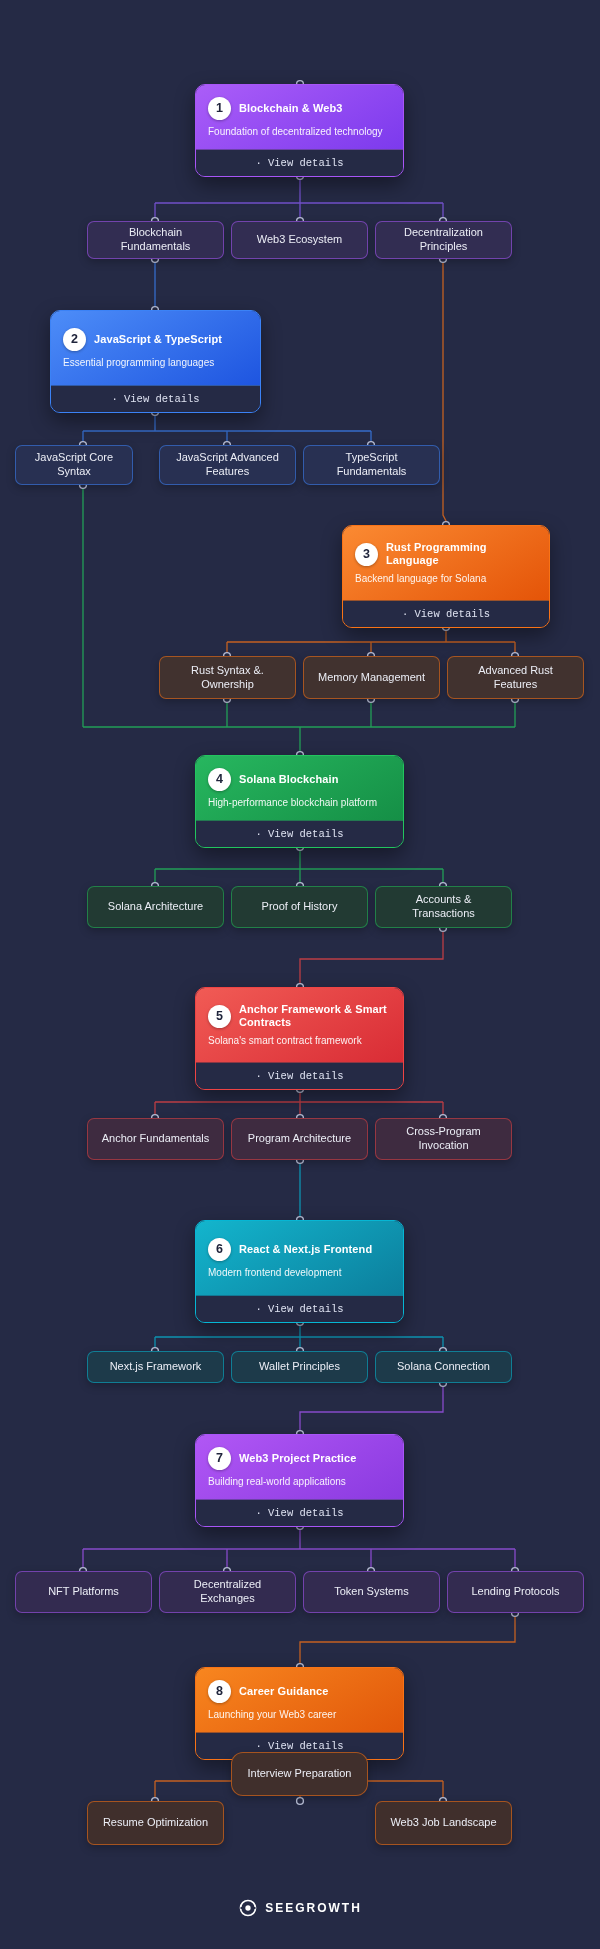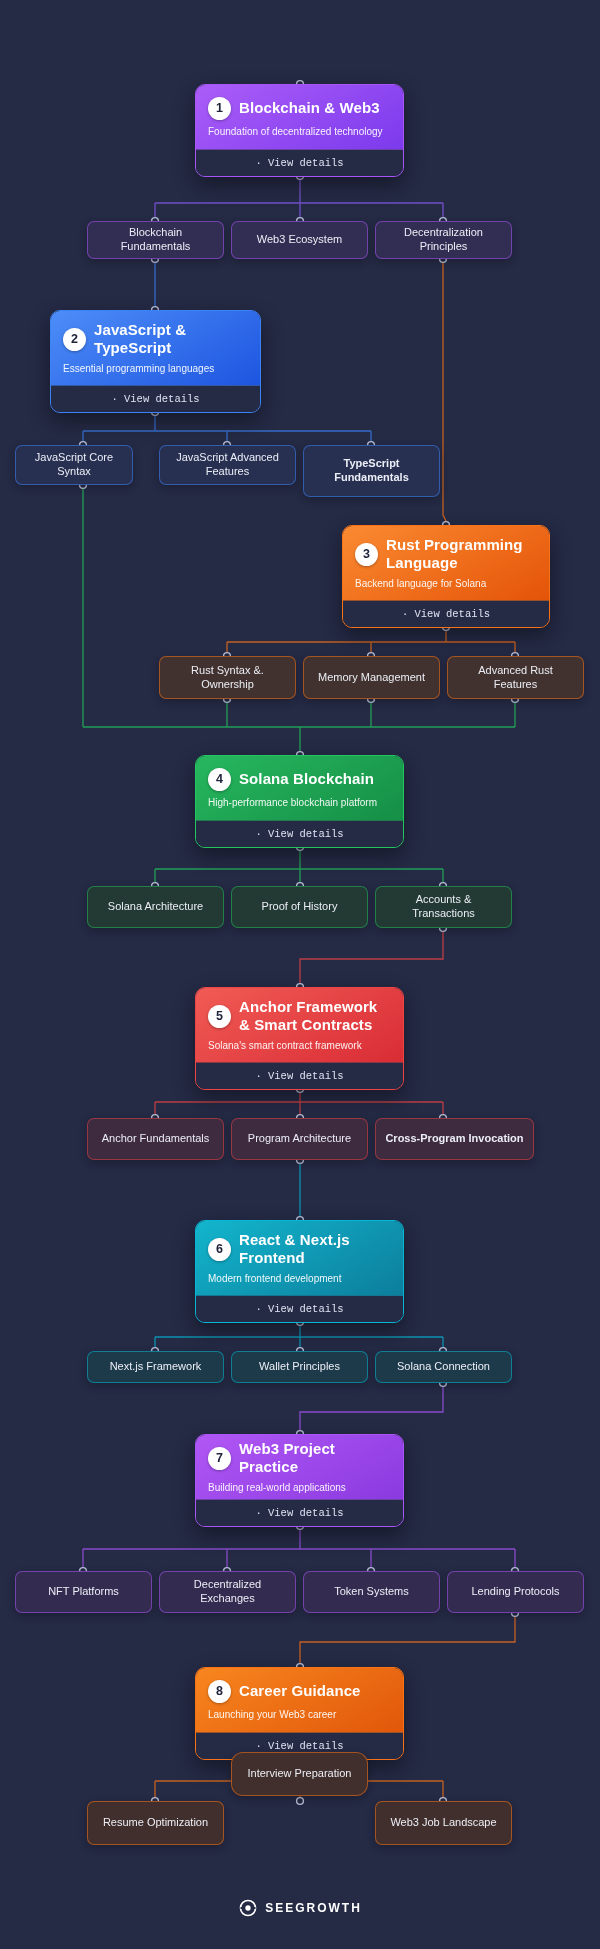--- a/index.html
+++ b/index.html
@@ -25,21 +25,21 @@
   .main-head {
     display:flex; flex-direction:column; justify-content:center;
     padding:0 12px; color:#fff; background:var(--grad);
   }
   .head-row { display:flex; align-items:center; gap:8px; }
   .badge {
     width:23px; height:23px; border-radius:50%; background:#ffffff; color:#20253c;
     font-weight:bold; font-size:12.5px; display:flex; align-items:center; justify-content:center;
     flex:0 0 23px; box-shadow:0 1px 3px rgba(0,0,0,.3);
   }
-  .main-title { font-size:15px; font-weight:bold; line-height:1.18; letter-spacing:.1px; }
+  .main-title { font-size:11px; font-weight:bold; line-height:1.18; letter-spacing:.1px; }
   .main-sub { font-size:10px; opacity:.93; margin-top:6px; line-height:1.2; }
   .main-foot {
     background:#252a45; border-top:1px solid var(--soft);
     padding:7px 4px; text-align:center; color:#dfe3f2; font-size:10.5px; cursor:pointer;font-family:Liberation Mono, monospace;
   }
   .child {
     position:absolute; border-radius:7px; border:1px solid var(--soft);
     background:var(--childbg); color:#eceef6; font-size:11px; line-height:1.25;
     display:flex; align-items:center; justify-content:center; text-align:center;
     padding:4px 8px; cursor:pointer; box-shadow:0 3px 8px rgba(0,0,0,.25);
@@ -151,21 +151,21 @@
         <div class="head-row">
           <div class="badge">2</div>
           <div class="main-title">JavaScript &amp; TypeScript</div>
         </div>
         <div class="main-sub">Essential programming languages</div>
       </div>
       <div class="main-foot">· View details</div>
     </div>
     <div class="child" style="left:15px;top:445px;width:118px;height:40px;">JavaScript Core Syntax</div>
     <div class="child" style="left:159px;top:445px;width:137px;height:40px;">JavaScript Advanced Features</div>
-    <div class="child" style="left:303px;top:445px;width:137px;height:52px;font-weight:bold;">TypeScript Fundamentals</div>
+    <div class="child" style="left:303px;top:445px;width:137px;height:40px;">TypeScript Fundamentals</div>
   </div>
 
   <div class="sec s3">
     <div class="main-card" style="left:342px;top:525px;width:208px;">
       <div class="main-head" style="height:74px;">
         <div class="head-row">
           <div class="badge">3</div>
           <div class="main-title">Rust Programming Language</div>
         </div>
         <div class="main-sub">Backend language for Solana</div>
@@ -199,21 +199,21 @@
         <div class="head-row">
           <div class="badge">5</div>
           <div class="main-title">Anchor Framework &amp; Smart Contracts</div>
         </div>
         <div class="main-sub">Solana's smart contract framework</div>
       </div>
       <div class="main-foot">· View details</div>
     </div>
     <div class="child" style="left:87px;top:1118px;width:137px;height:42px;">Anchor Fundamentals</div>
     <div class="child" style="left:231px;top:1118px;width:137px;height:42px;">Program Architecture</div>
-    <div class="child" style="left:375px;top:1118px;width:159px;height:42px;font-weight:bold;">Cross-Program Invocation</div>
+    <div class="child" style="left:375px;top:1118px;width:137px;height:42px;">Cross-Program Invocation</div>
   </div>
 
   <div class="sec s6">
     <div class="main-card" style="left:195px;top:1220px;width:209px;">
       <div class="main-head" style="height:74px;">
         <div class="head-row">
           <div class="badge">6</div>
           <div class="main-title">React &amp; Next.js Frontend</div>
         </div>
         <div class="main-sub">Modern frontend development</div>

